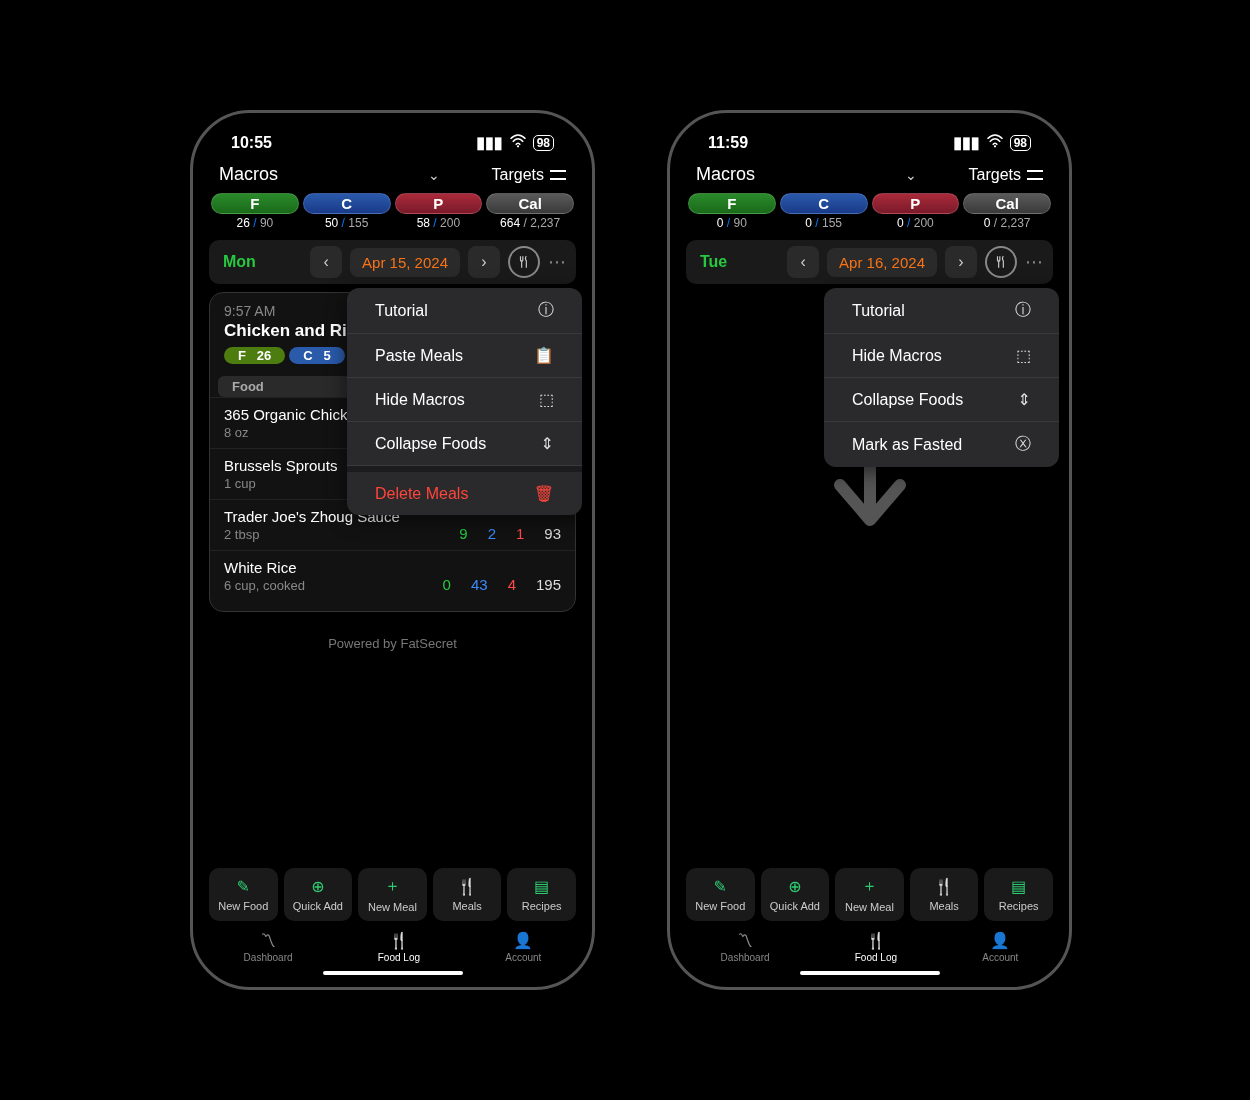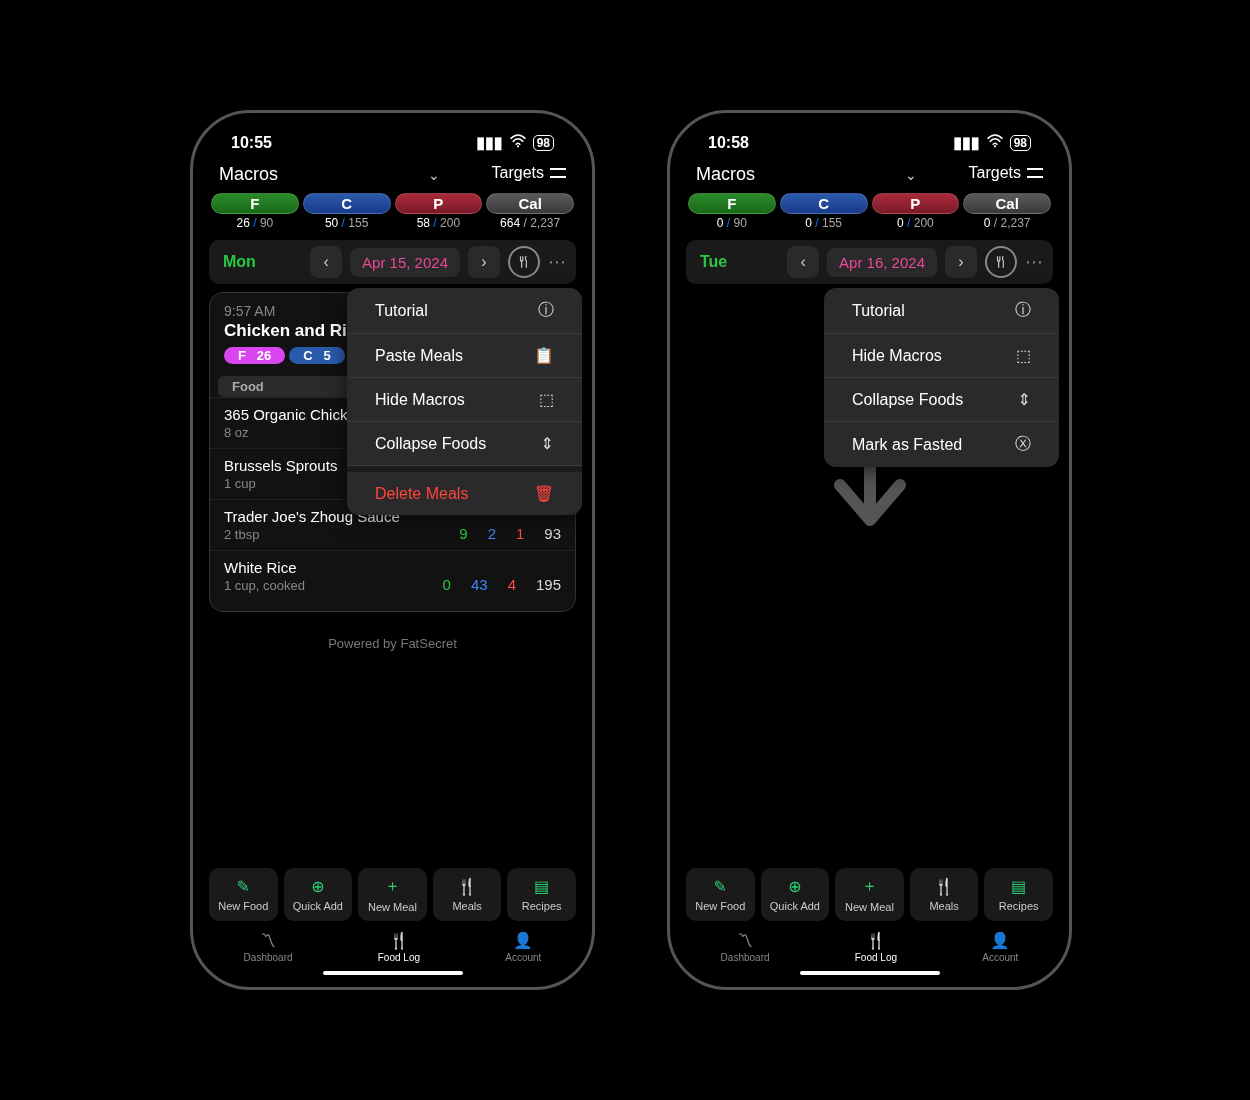--- a/index.html
+++ b/index.html
@@ -39,21 +39,21 @@
   .battery-pill {
     border: 1.5px solid #fff;
     border-radius: 5px;
     padding: 0 3px;
     font-size: 12px;
     font-weight: 700;
   }
   .header {
     display: flex;
     justify-content: space-between;
-    align-items: flex-start;
+    align-items: center;
     padding: 8px 18px;
     color: #fff;
   }
   .header-left { display: flex; align-items: center; gap: 150px;}
   .header-title { font-size: 18px; font-weight: 500; }
   .chev-down { font-size: 14px; color:#ccc;}
   .targets { display: flex; align-items: center; gap: 6px; font-size: 16px;}
   .sliders-icon { width:16px; height:14px; position:relative; }
   .sliders-icon::before, .sliders-icon::after {
     content:''; position:absolute; left:0; right:0; height:2px; background:#fff;
@@ -96,37 +96,37 @@
     gap:8px;
   }
   .day-label { font-size:16px; font-weight:600; padding: 0 6px;}
   .day-mon { color:#28c840; }
   .day-tue { color:#28c840; }
   .nav-btn {
     background:#2a2a2a; color:#ccc; width:32px; height:32px;
     border-radius:8px; display:flex; align-items:center; justify-content:center;
     font-size:16px;
   }
-  .date-pill { background:#2a2a2a; color:#ec4899; padding:6px 12px; border-radius:8px; font-size:15px;}
+  .date-pill { background:#2a2a2a; color:#f97316; padding:6px 12px; border-radius:8px; font-size:15px;}
   .spacer{flex:1;}
   .circ-btn {
     width:32px;height:32px;border:2px solid #888;border-radius:50%;
     display:flex;align-items:center;justify-content:center;color:#ccc;font-size:14px;
   }
   .dots{color:#888;font-size:18px;letter-spacing:2px;}
   .card {
     background:#121212; border:1px solid #333; border-radius:14px;
     margin: 4px 8px; padding: 10px 0;
   }
   .card-head{padding:0 14px 6px;}
   .meal-time{color:#888;font-size:14px;}
   .meal-name{color:#fff;font-size:17px;font-weight:700;margin-top:2px;}
   .mini-pills{display:flex;gap:4px;margin-top:6px;}
   .mini-pill{font-size:13px;font-weight:600;border-radius:10px;padding:1px 14px;color:#fff;}
-  .mp-f{background:#d946ef;} .mp-c{background:#2a5aaa;}
+  .mp-f{background:#4d7c0f;} .mp-c{background:#2a5aaa;}
   .section-label{background:#2a2a2a;color:#aaa;font-size:13px;font-weight:600;padding:3px 14px;margin-top:6px;border-radius:6px;margin-left:8px;margin-right:8px;}
   .food-row{display:flex;justify-content:space-between;padding:8px 14px;border-top:1px solid #222;}
   .food-left{flex:1;}
   .food-name{color:#fff;font-size:15px;}
   .food-amt{color:#888;font-size:13px;margin-top:2px;}
   .food-nums{display:flex;gap:20px;align-items:flex-end;font-size:15px;}
   .n-f{color:#28c840;} .n-c{color:#3a8aff;} .n-p{color:#ff4a4a;} .n-cal{color:#ddd;}
   .powered{color:#777;text-align:center;font-size:13px;margin-top:20px;}
   .empty-msg{color:#888;text-align:center;font-size:15px;margin-top:70px;}
   .big-arrow{display:flex;justify-content:center;margin-top:20px;}
@@ -245,21 +245,21 @@
       <div class="food-nums">
           <span class="n-f">9</span>
           <span class="n-c">2</span>
           <span class="n-p">1</span>
           <span class="n-cal">93</span>
         </div>
     </div>
     <div class="food-row">
       <div class="food-left">
           <div class="food-name">White Rice</div>
-          <div class="food-amt">1 cup, cooked</div>
+          <div class="food-amt">6 cup, cooked</div>
         </div>
       <div class="food-nums">
           <span class="n-f">0</span>
           <span class="n-c">43</span>
           <span class="n-p">4</span>
           <span class="n-cal">195</span>
         </div>
     </div>
   </div>
 
@@ -323,21 +323,21 @@
       </div>
     <div class="popup-row danger">
         <span>Delete Meals</span>
         <span class="pi" style="color:#ff453a">🗑</span>
       </div>
   </div>
 </div>
 
 <div class="phone">
   <div class="status-bar">
-    <span>10:58</span>
+    <span>11:59</span>
     <div class="status-right">
       <span>▮▮▮</span>
       <span>
         <svg width="18" height="14" viewBox="0 0 24 18">
             <path d="M2 6 Q12 -4 22 6 M5 10 Q12 2 19 10 M9 14 Q12 10 15 14" stroke="#fff" stroke-width="2" fill="none"></path>
             <circle cx="12" cy="16" r="1.5" fill="#fff"></circle>
           </svg>
       </span>
       <span class="battery-pill">98</span>
     </div>

